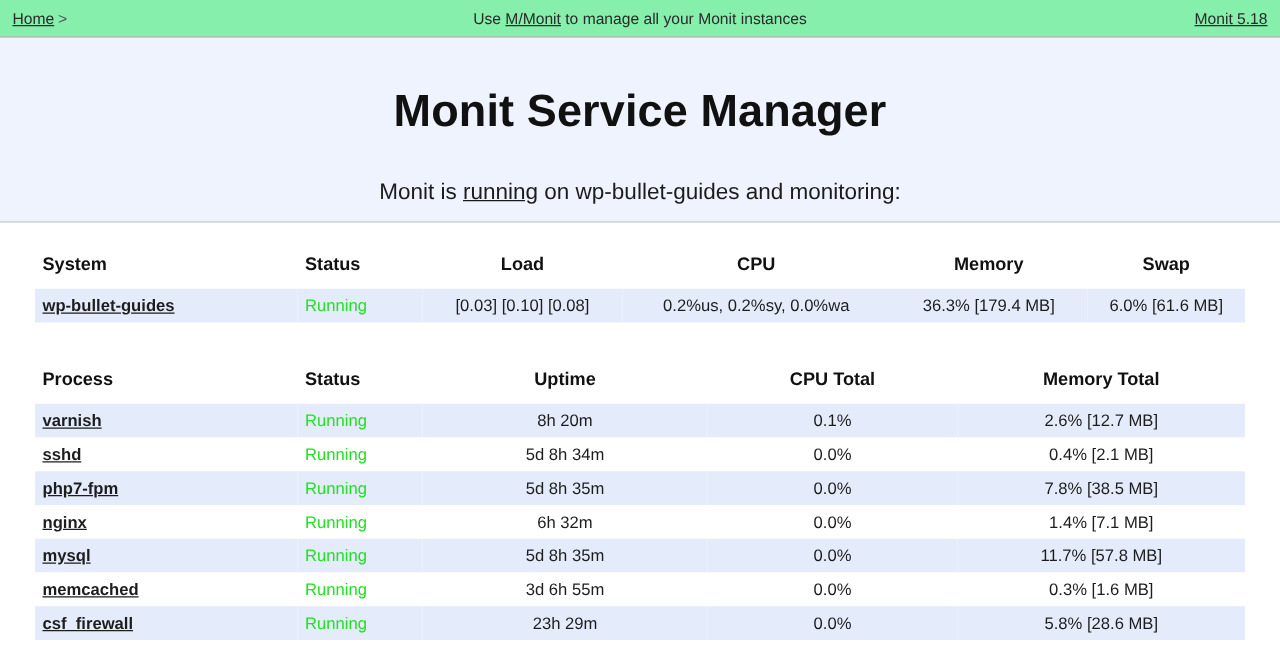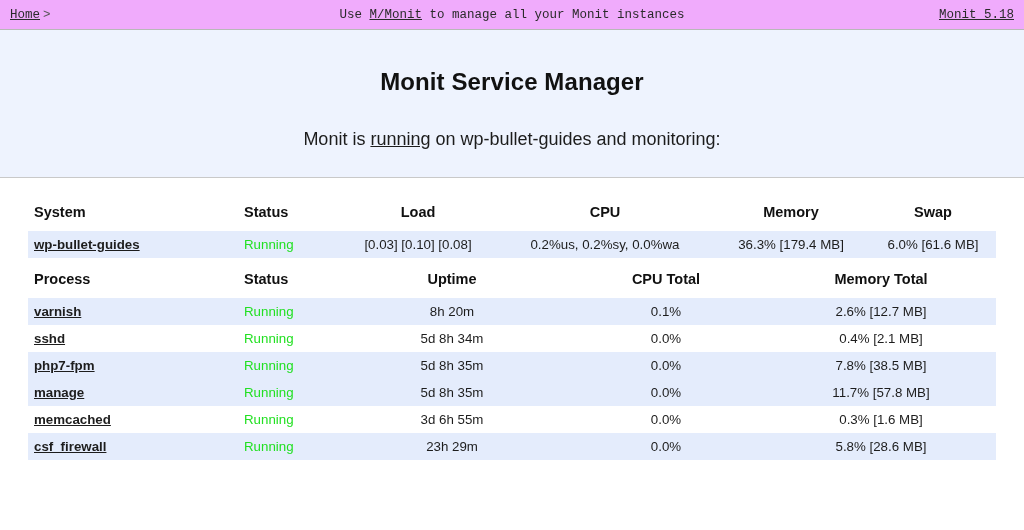--- a/index.html
+++ b/index.html
@@ -10,27 +10,26 @@
     height: 530px;
     overflow: hidden;
     background: #ffffff;
     font-family: "Liberation Sans", sans-serif;
   }
 
   
   .topbar {
     position: relative;
     height: 30px;
-    background: #f0abfc;
+    background: #86efac;
     border-bottom: 1px solid #b8b8b8;
     display: flex;
     align-items: center;
     font-size: 12.5px;
     color: #2a2a2a;
-    font-family: Liberation Mono, monospace;
   }
   .topbar-left {
     position: absolute;
     left: 10px;
     display: flex;
     align-items: baseline;
     gap: 3px;
     white-space: nowrap;
   }
   .topbar-center {
@@ -55,21 +54,21 @@
   
   .header-band {
     background: #eef3fe;
     border-bottom: 1px solid #c9c9c9;
     height: 148px;
     padding-top: 38px;
     text-align: center;
   }
   .page-title {
     margin: 0;
-    font-size: 24px;
+    font-size: 36px;
     font-weight: bold;
     color: #111111;
     letter-spacing: 0.1px;
   }
   .subtitle {
     margin: 0;
     padding-top: 33px;
     font-size: 18px;
     color: #1c1c1c;
   }
@@ -81,21 +80,21 @@
   }
 
   table.monit {
     width: 968px;
     border-collapse: collapse;
     table-layout: fixed;
     font-size: 13.3px;
     color: #1d1d1d;
   }
   table.monit.system-table { margin-top: 26px; }
-  table.monit.process-table { margin-top: 13px; }
+  table.monit.process-table { margin-top: 38px; }
 
   table.monit th {
     font-size: 14.5px;
     font-weight: bold;
     color: #111111;
     padding: 0 6px 11px 6px;
     border: none;
     white-space: nowrap;
   }
   table.monit td {
@@ -220,22 +219,29 @@
           <td class="ar">0.0%</td>
           <td class="ar">0.4% [2.1 MB]</td>
         </tr>
         <tr class="stripe">
           <td class="al name"><a class="lnk">php7-fpm</a></td>
           <td class="status-cell">Running</td>
           <td class="ar">5d 8h 35m</td>
           <td class="ar">0.0%</td>
           <td class="ar">7.8% [38.5 MB]</td>
         </tr>
-        <tr class="stripe">
-          <td class="al name"><a class="lnk">manage</a></td>
+        <tr class="plain">
+          <td class="al name"><a class="lnk">nginx</a></td>
+          <td class="status-cell">Running</td>
+          <td class="ar">6h 32m</td>
+          <td class="ar">0.0%</td>
+          <td class="ar">1.4% [7.1 MB]</td>
+        </tr>
+        <tr class="stripe">
+          <td class="al name"><a class="lnk">mysql</a></td>
           <td class="status-cell">Running</td>
           <td class="ar">5d 8h 35m</td>
           <td class="ar">0.0%</td>
           <td class="ar">11.7% [57.8 MB]</td>
         </tr>
         <tr class="plain">
           <td class="al name"><a class="lnk">memcached</a></td>
           <td class="status-cell">Running</td>
           <td class="ar">3d 6h 55m</td>
           <td class="ar">0.0%</td>

